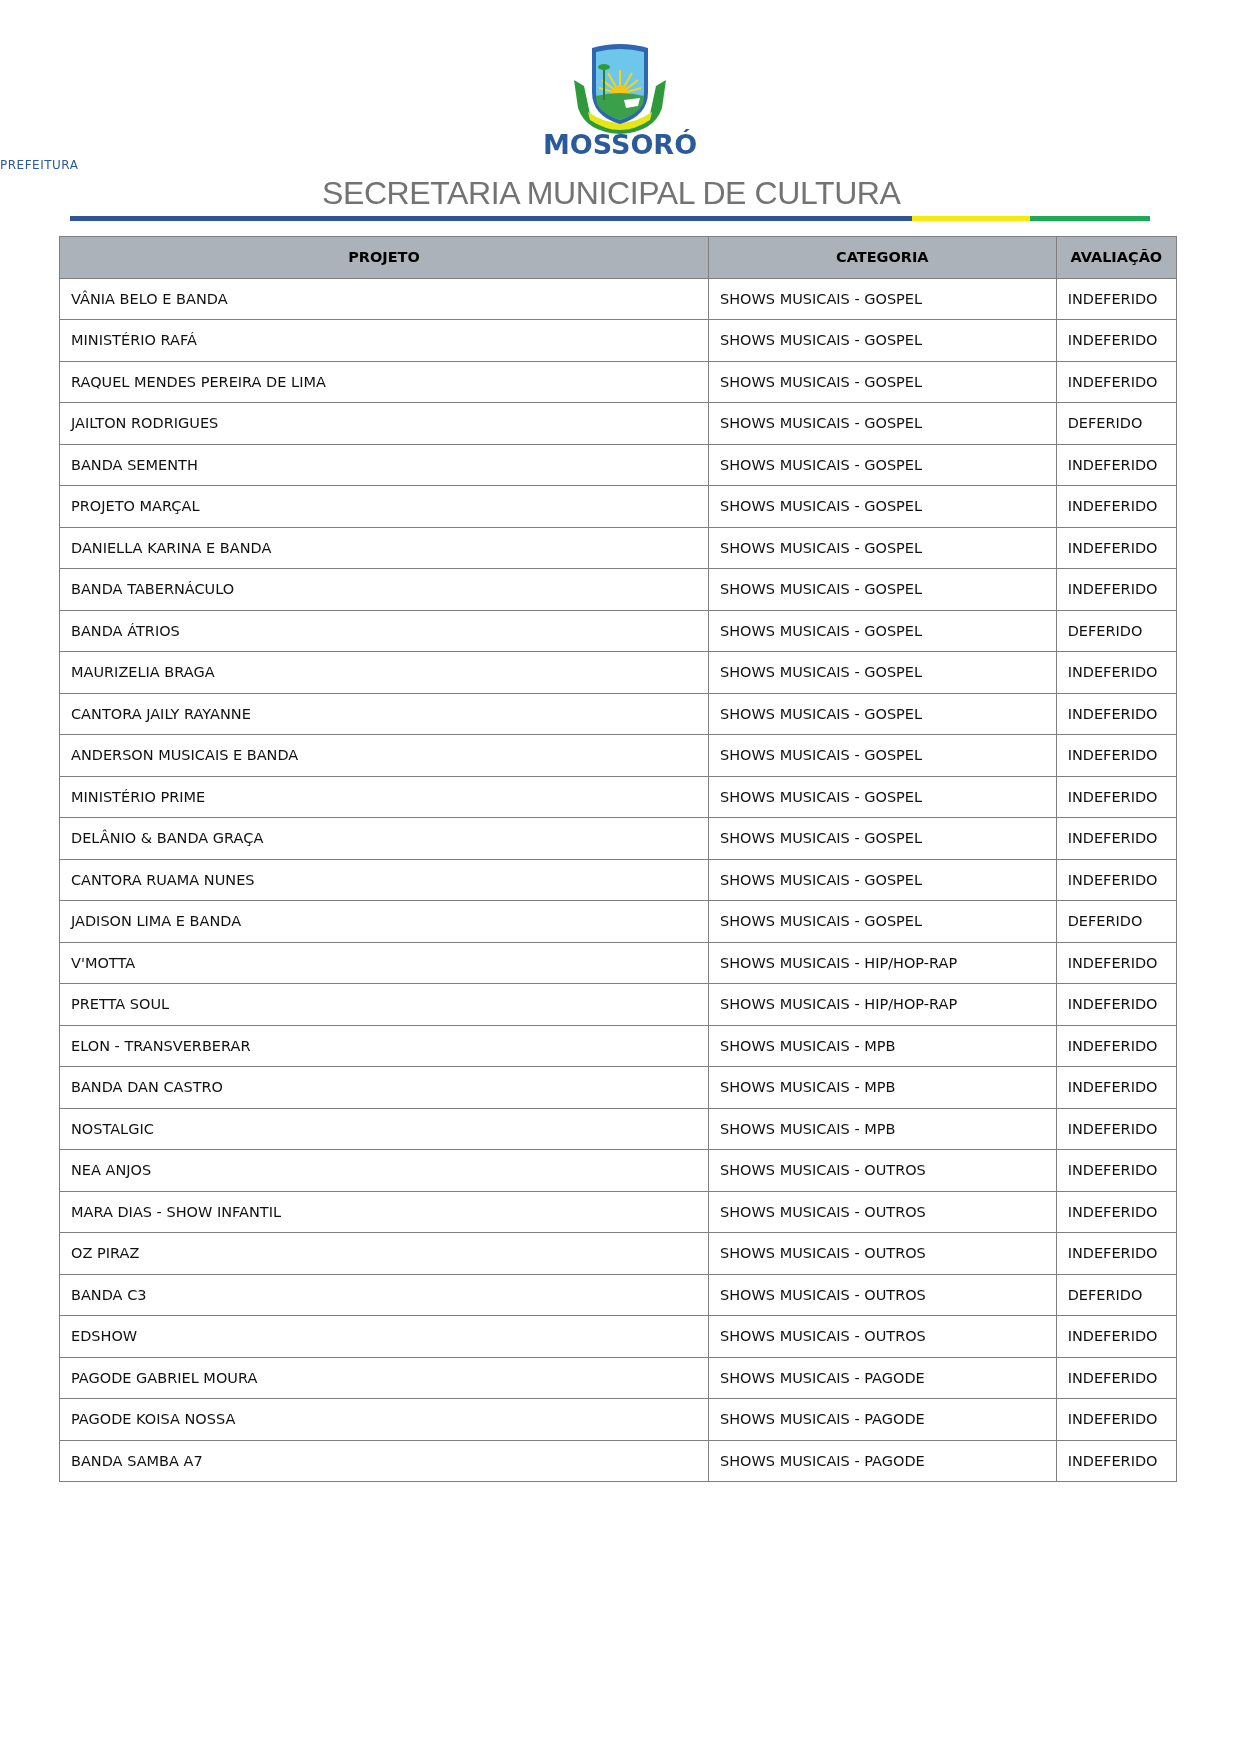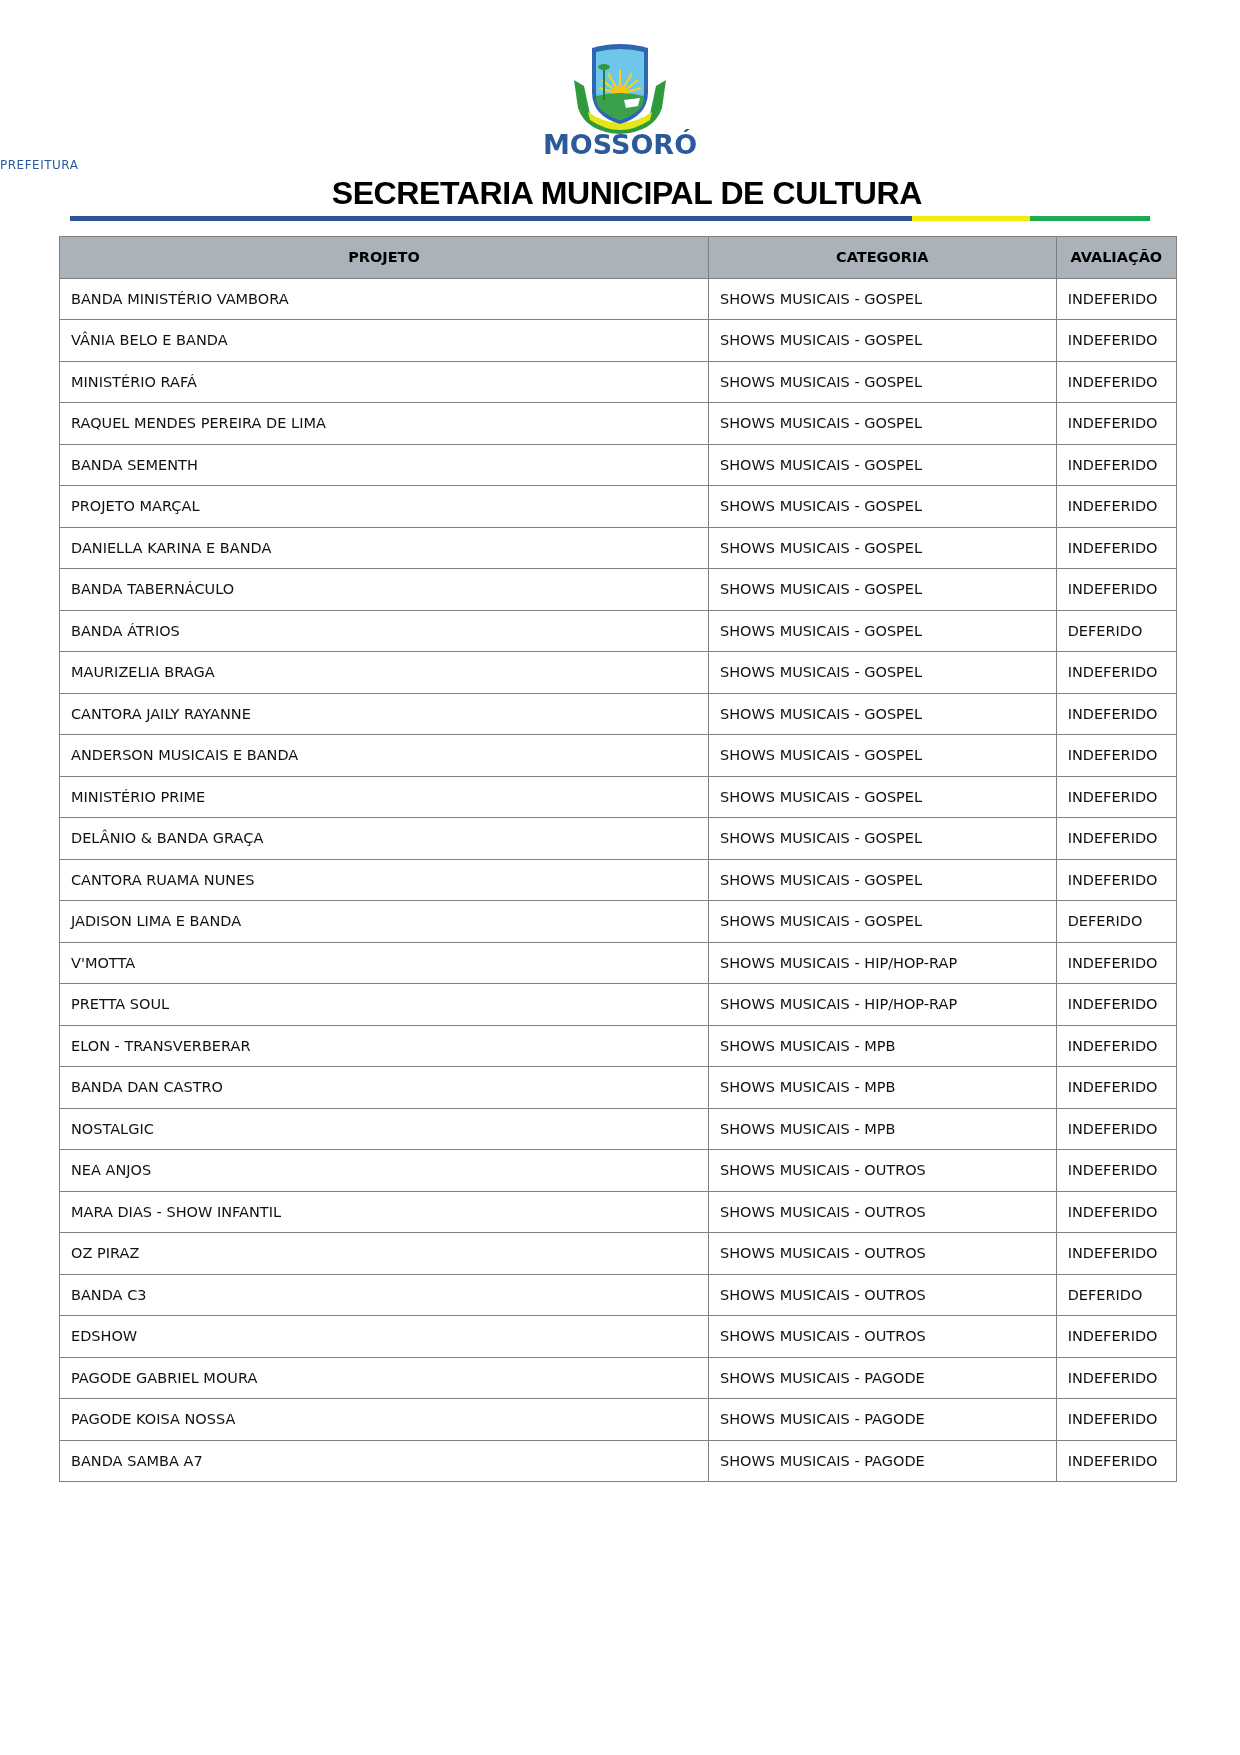--- a/index.html
+++ b/index.html
@@ -1,21 +1,21 @@
 <!DOCTYPE html>
 <html><head>
   <meta charset="utf-8">
   <style>
     html, body { margin: 0; padding: 0; background: #ffffff; }
     body { width: 1240px; height: 1755px; position: relative; overflow: hidden; font-family: "DejaVu Sans", sans-serif; color: #111; }
     .header { position: absolute; left: 0; top: 0; width: 1240px; height: 225px; }
     .crest { position: absolute; left: 568px; top: 42px; width: 104px; height: 92px; }
     .brand { position: absolute; left: 0; width: 1240px; text-align: center; top: 130px; font-family: "DejaVu Sans", sans-serif; font-weight: bold; font-size: 27px; color: #2b5a9c; letter-spacing: 0px; line-height: 30px; }
     .brand-sub { position: absolute; left: 0; width: 1240px; text-align: left; top: 158px; font-family: "DejaVu Sans", sans-serif; font-size: 12px; color: #2b5a9c; letter-spacing: 0.5px; line-height: 14px; }
-    .secretaria { position: absolute; left: 322px; top: 174px; width: 600px; text-align: right; font-family: "Liberation Sans", sans-serif; font-size: 32px; color: #000000; letter-spacing: -0.4px; line-height: 38px; font-weight: bold; }
+    .secretaria { position: absolute; left: 322px; top: 174px; width: 600px; text-align: left; font-family: "Liberation Sans", sans-serif; font-size: 32px; color: #737373; letter-spacing: -0.4px; line-height: 38px; }
     .stripe { position: absolute; top: 216px; height: 5px; }
     .stripe.blue { left: 70px; width: 842px; background: #2f5597; }
     .stripe.yellow { left: 912px; width: 118px; background: #f5e90f; }
     .stripe.green { left: 1030px; width: 120px; background: #1fa855; }
 
     table.results { position: absolute; left: 59px; top: 236px; width: 1118px; border-collapse: collapse; font-family: "DejaVu Sans", sans-serif; font-size: 14.5px; }
     table.results th, table.results td { border: 1.5px solid #7f7f7f; height: 40.5px; padding: 0 0 0 11px; text-align: left; white-space: nowrap; }
     table.results th { background: #abb2ba; font-weight: bold; text-align: center; padding: 0; color: #000; }
     .col-proj { width: 630px; }
     .col-cat { width: 337px; }
@@ -61,38 +61,38 @@
 <table class="results">
   <thead>
     <tr>
       <th class="col-proj">PROJETO</th>
       <th class="col-cat">CATEGORIA</th>
       <th class="col-av">AVALIAÇÃO</th>
     </tr>
   </thead>
   <tbody id="rows">
       <tr>
-        <td>BANDA MINISTÉRIO VAMBORA</td>
-        <td>SHOWS MUSICAIS - GOSPEL</td>
-        <td>INDEFERIDO</td>
-      </tr>
-      <tr>
         <td>VÂNIA BELO E BANDA</td>
         <td>SHOWS MUSICAIS - GOSPEL</td>
         <td>INDEFERIDO</td>
       </tr>
       <tr>
         <td>MINISTÉRIO RAFÁ</td>
         <td>SHOWS MUSICAIS - GOSPEL</td>
         <td>INDEFERIDO</td>
       </tr>
       <tr>
         <td>RAQUEL MENDES PEREIRA DE LIMA</td>
         <td>SHOWS MUSICAIS - GOSPEL</td>
         <td>INDEFERIDO</td>
+      </tr>
+      <tr>
+        <td>JAILTON RODRIGUES</td>
+        <td>SHOWS MUSICAIS - GOSPEL</td>
+        <td>DEFERIDO</td>
       </tr>
       <tr>
         <td>BANDA SEMENTH</td>
         <td>SHOWS MUSICAIS - GOSPEL</td>
         <td>INDEFERIDO</td>
       </tr>
       <tr>
         <td>PROJETO MARÇAL</td>
         <td>SHOWS MUSICAIS - GOSPEL</td>
         <td>INDEFERIDO</td>

